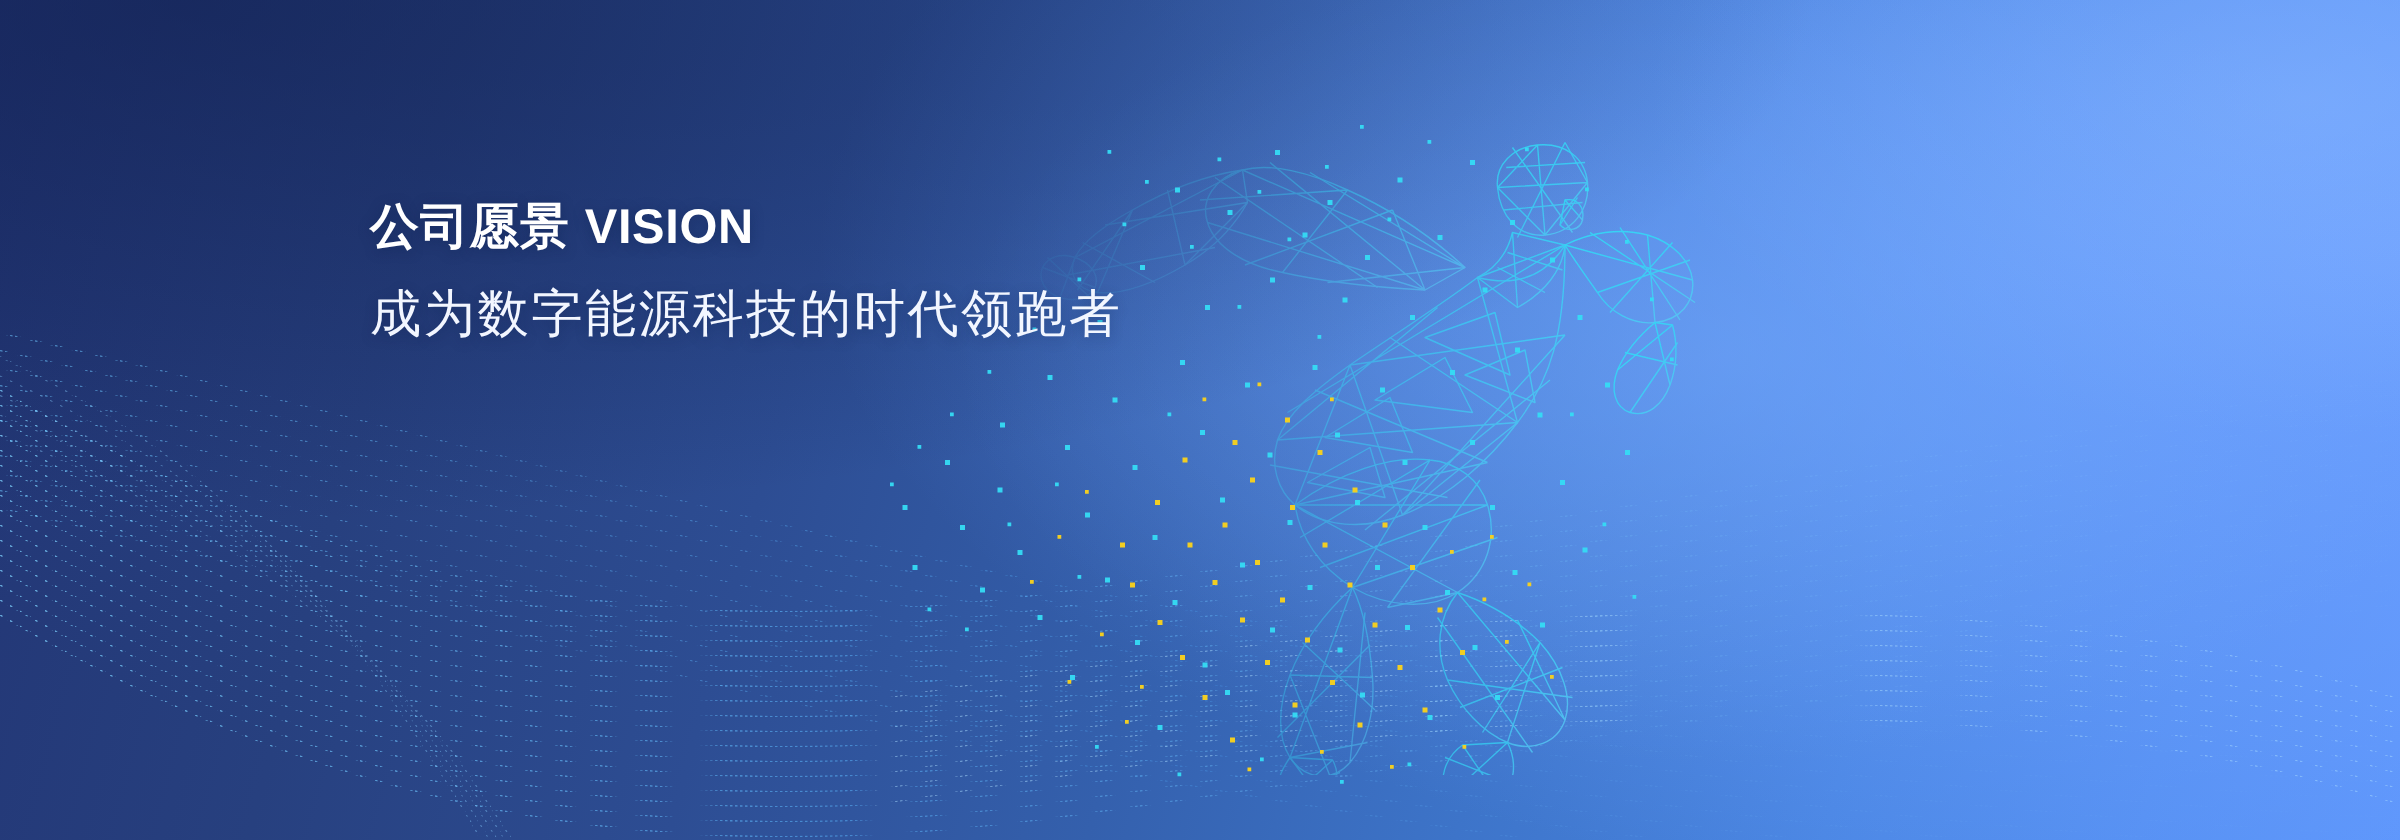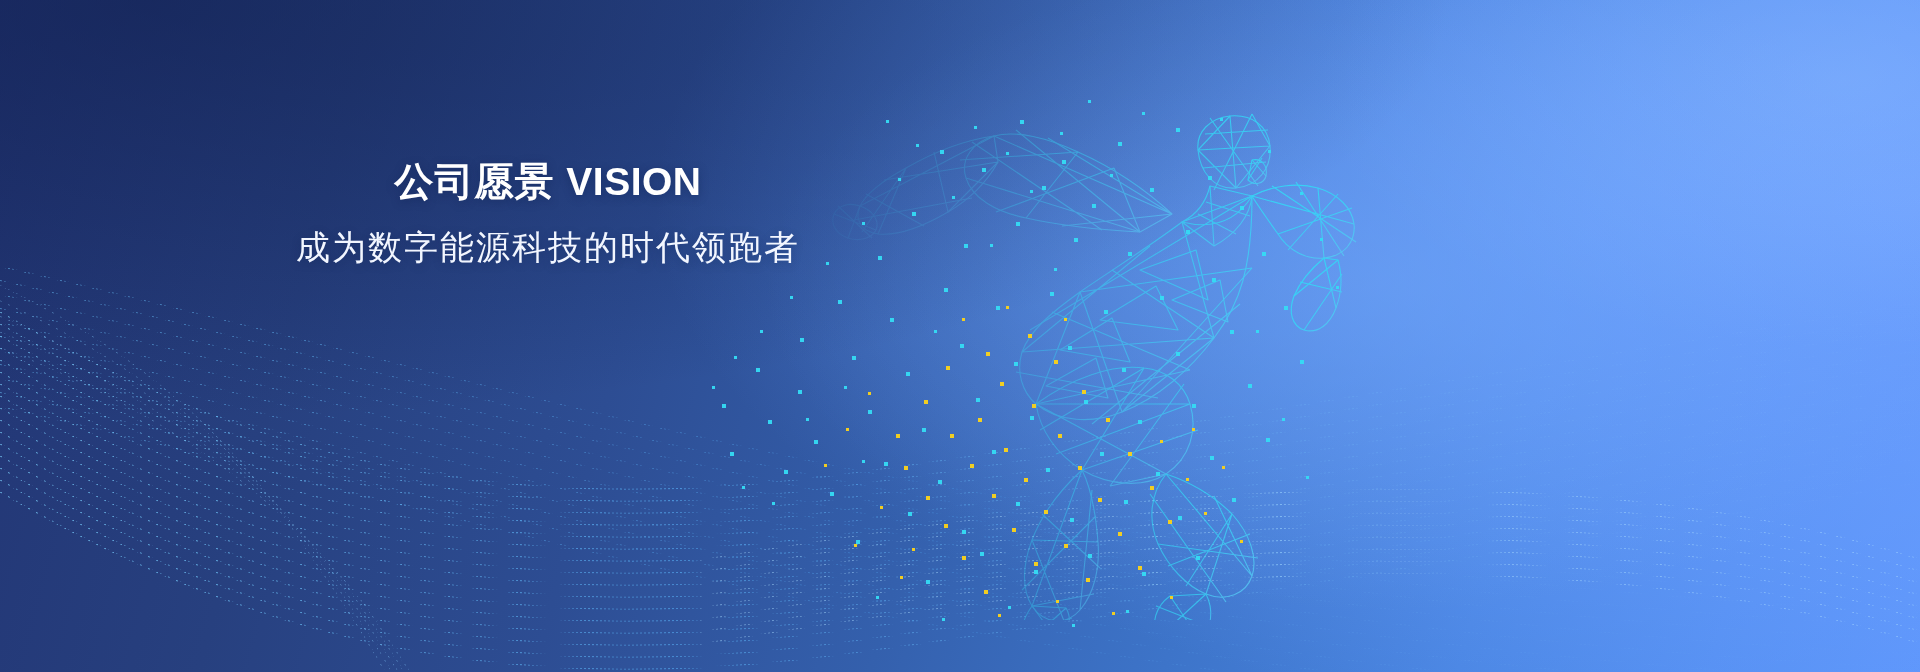--- a/index.html
+++ b/index.html
@@ -44,26 +44,25 @@
   }
   .title{
     margin:0;
     font-size:39px;
     font-weight:700;
     color:#ffffff;
     letter-spacing:1px;
     line-height:1.15;
     white-space:nowrap;
     text-shadow:0 2px 10px rgba(10,26,70,0.35);
-    text-align:center;
   }
   .title .en{ letter-spacing:0.5px; }
   .subtitle{
     margin:22px 0 0 0;
-    font-size:34px;
+    font-size:41px;
     font-weight:400;
     color:#f2f6ff;
     letter-spacing:2px;
     line-height:1.2;
     white-space:nowrap;
     text-shadow:0 2px 10px rgba(10,26,70,0.30);
   }
 </style>
 </head>
 <body>

